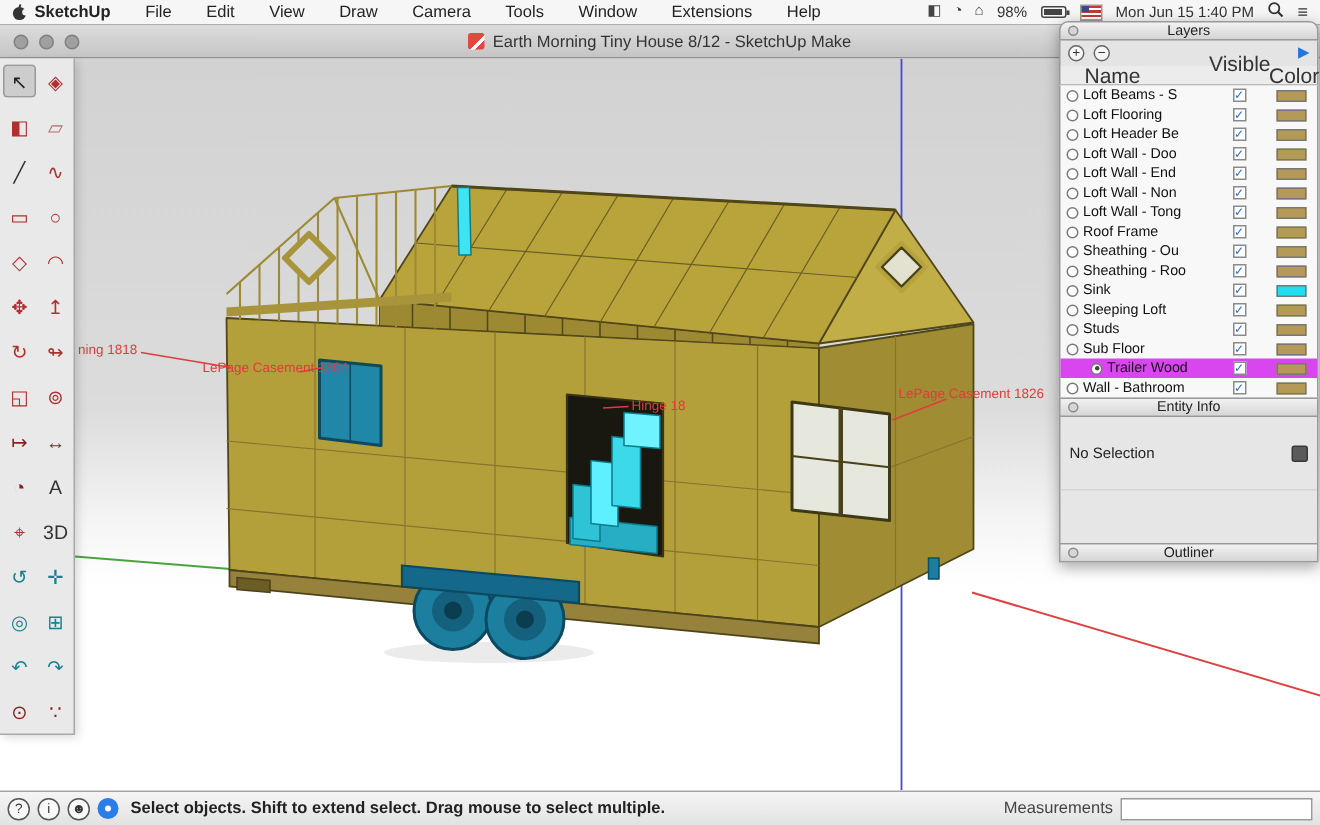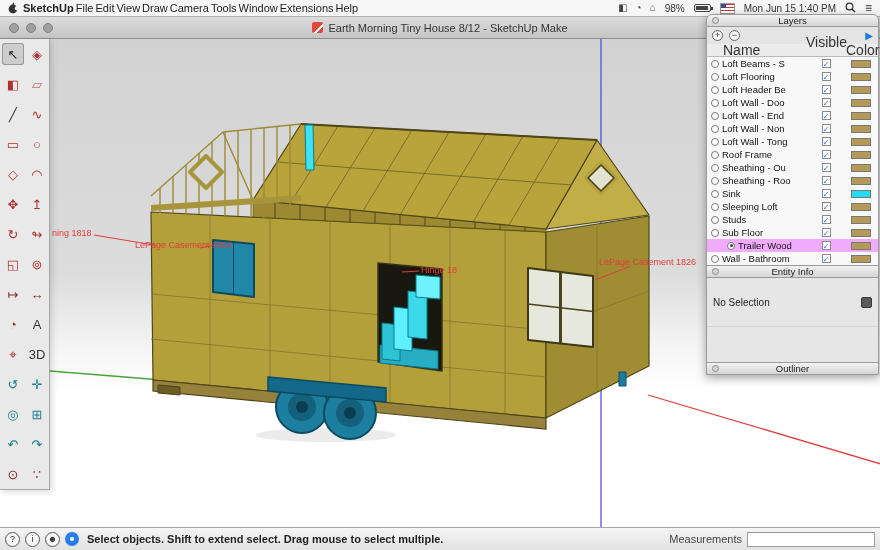--- a/index.html
+++ b/index.html
@@ -1,21 +1,21 @@
 <!DOCTYPE html>
 <html><head>
 <meta charset="utf-8">
 <style>
   html,body{width:880px;height:550px;margin:0;overflow:hidden;background:#fff;
     font-family:"Liberation Sans","DejaVu Sans",sans-serif;font-size:11px;color:#222;}
   
   .menu-bar{position:absolute;top:0;left:0;right:0;height:17px;background:#f6f6f6;
     border-bottom:1px solid #b0b0b0;display:flex;align-items:center;padding:0 8px;box-sizing:border-box;}
   .apple{width:11px;height:12px;margin-right:4px;display:flex;align-items:center;}
-  .menus{display:flex;gap:2px;align-items:flex-start;}
+  .menus{display:flex;gap:23px;align-items:flex-start;}
   .menu-item{cursor:default;}
   .bold{font-weight:bold;}
   .menu-right{margin-left:auto;display:flex;align-items:center;gap:9px;font-size:10px;color:#333;}
   .mini-icon{font-size:10px;color:#444;line-height:1;}
   .battery{width:17px;height:8px;border:1px solid #444;border-radius:2px;position:relative;box-sizing:border-box;}
   .battery::before{content:"";position:absolute;left:1px;top:1px;bottom:1px;width:85%;background:#444;}
   .battery::after{content:"";position:absolute;right:-3px;top:2px;width:2px;height:3px;background:#444;}
   .flag{width:13px;height:9px;background:repeating-linear-gradient(#c23b33 0 1.5px,#fff 1.5px 3px);position:relative;border:0.5px solid #999;}
   .flag::after{content:"";position:absolute;left:0;top:0;width:5px;height:4px;background:#3a4a8c;}
   .menu-list-icon::before{content:"≡";font-size:12px;color:#333;}
@@ -55,21 +55,21 @@
   .action-arrow{margin-left:auto;color:#2277dd;font-size:10px;line-height:1;}
   .action-arrow::before{content:"▶";}
   .layers-cols{height:13px;background:#ececec;border-left:1px solid #9a9a9a;border-right:1px solid #9a9a9a;
     border-bottom:1px solid #bbb;display:flex;align-items:center;padding:0 4px;font-size:14px;color:#333;box-sizing:border-box;}
   .col-name{flex:1;padding-left:12px;}
   .col-visible{width:40px;text-align:center;}
   .col-visible::after{content:" ▾";font-size:7px;}
   .col-color{width:28px;text-align:center;}
   .layers-list{background:#f8f8f8;border-left:1px solid #9a9a9a;border-right:1px solid #9a9a9a;}
   .layer-row{height:13px;display:flex;align-items:center;gap:3px;padding:0 4px;box-sizing:border-box;}
-  .layer-row.selected{background:#f0abfc;padding-left:20px;}
+  .layer-row.selected{background:#d946ef;padding-left:20px;}
   .radio{width:8px;height:8px;border-radius:50%;border:1px solid #7a7a7a;background:#fff;box-sizing:border-box;position:relative;flex:none;}
   .radio.on::after{content:"";position:absolute;left:1.5px;top:1.5px;right:1.5px;bottom:1.5px;border-radius:50%;background:#444;}
   .layer-name{flex:1;font-size:9.5px;white-space:nowrap;overflow:hidden;color:#111;}
   .vis-cell{width:38px;display:flex;justify-content:center;flex:none;}
   .checkbox{width:9px;height:9px;border:1px solid #8a8a8a;background:#fff;box-sizing:border-box;display:flex;align-items:center;justify-content:center;}
   .check::before{content:"✓";color:#2b6fd4;font-size:8px;font-weight:bold;line-height:1;}
   .swatch-cell{width:26px;display:flex;justify-content:center;flex:none;}
   .swatch{width:20px;height:8px;border:1px solid #777;box-sizing:border-box;}
   .entity-content{height:84px;background:#e6e6e6;border-left:1px solid #9a9a9a;border-right:1px solid #9a9a9a;}
   .entity-row{height:16px;display:flex;align-items:center;padding:16px 6px;font-size:10px;color:#222;border-bottom:1px solid #d5d5d5;}

